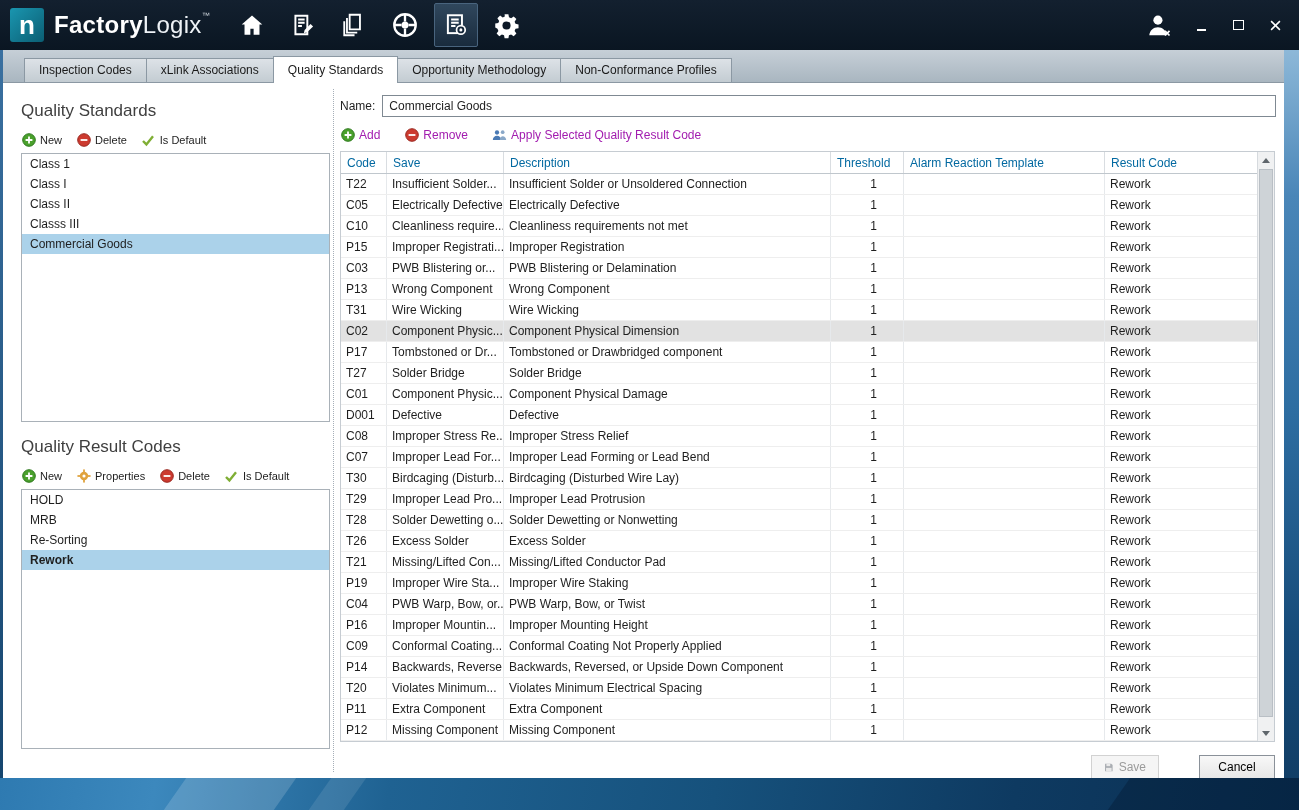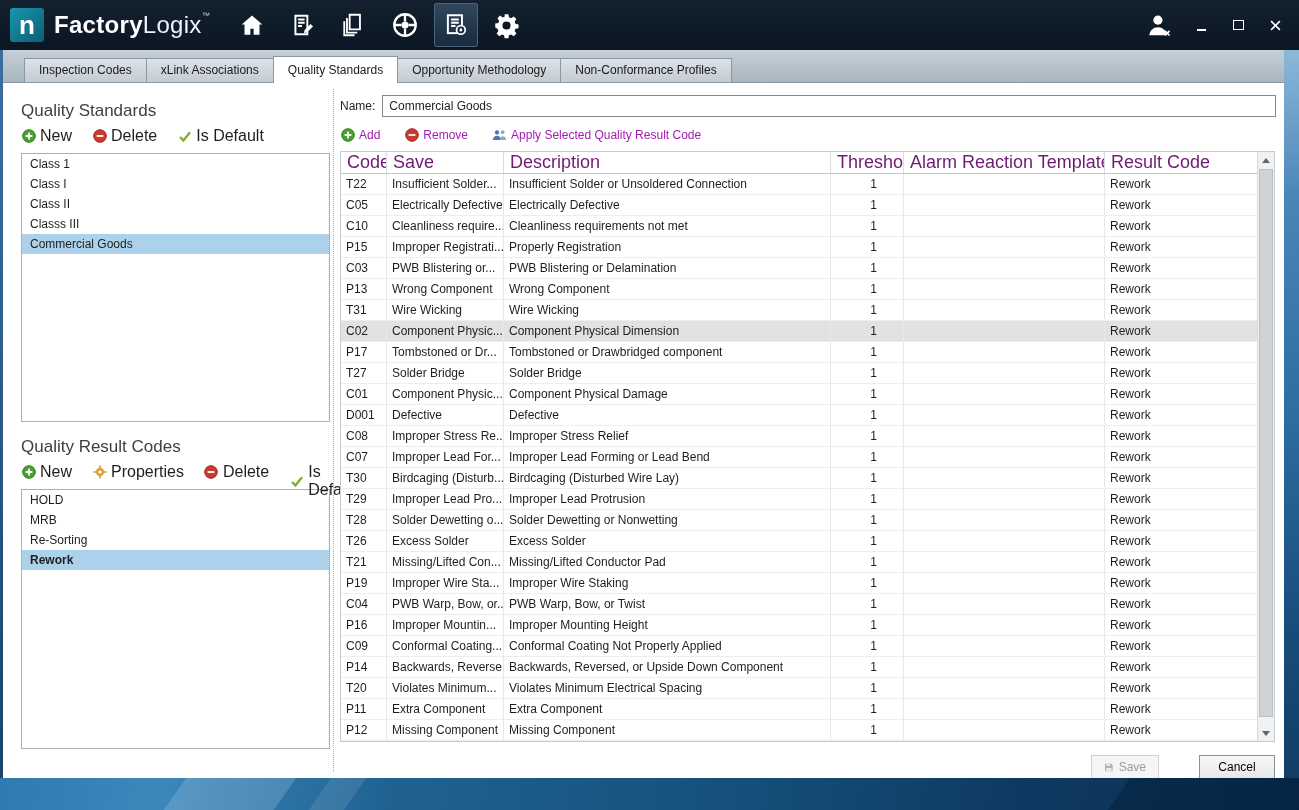--- a/index.html
+++ b/index.html
@@ -30,41 +30,41 @@
   
   .frame-left { position:absolute; left:0; top:50px; width:3px; height:728px; background:linear-gradient(180deg,#3a70a0,#16466f); z-index:6; }
   .frame-right { position:absolute; right:0; top:50px; width:15px; height:728px; background:linear-gradient(180deg,#8db8d8 0%,#4a86b8 20%,#2d6da1 50%,#174c7a 80%,#113e66 100%); z-index:6; }
 
   
   .content { display:flex; height:695px; background:#fff; padding:0 15px 0 3px; box-sizing:border-box; }
 
   .left-panel { width:330px; padding:12px 3px 0 18px; box-sizing:border-box; }
   .panel-title { font-size:17px; font-weight:400; color:#3f3f3f; margin:6px 0; }
   .panel-title.t2 { margin-top:15px; }
-  .mini-toolbar { display:flex; align-items:flex-start; gap:20px; height:20px; margin-bottom:6px; font-size:16px; color:#1e1e1e; }
+  .mini-toolbar { display:flex; align-items:flex-end; gap:14px; height:20px; margin-bottom:6px; font-size:11px; color:#1e1e1e; }
   .tool-item { display:flex; align-items:center; gap:4px; cursor:default; }
   .ic { width:15px; height:15px; display:inline-flex; align-items:center; justify-content:center; flex:none; }
   .listbox { border:1px solid #a9b1b8; background:#fff; overflow:hidden; }
   .lb1 { height:267px; }
   .lb2 { height:258px; }
   .list-item { font-size:12px; line-height:20px; padding:0 8px; color:#1e1e1e; white-space:nowrap; }
   .list-item.selected { background:#abd2ea; }
   .list-item.selected.bold { font-weight:700; }
 
   .splitter { width:4px; margin:6px 0; border-left:1px dotted #a6afb8; }
 
   .main-panel { flex:1; padding:10px 8px 0 2px; box-sizing:border-box; }
   .name-row { display:flex; align-items:center; gap:7px; margin:2px 0 9px; }
   .name-label { font-size:12px; color:#1e1e1e; }
   .name-input { flex:1; height:22px; border:1px solid #7f8992; font-size:12px; padding:1px 6px; font-family:inherit; box-sizing:border-box; color:#1e1e1e; background:#fff; }
   .editor-toolbar { display:flex; align-items:center; gap:24px; height:18px; margin-bottom:7px; font-size:12px; color:#a21caf; }
 
   
   .table { position:relative; width:935px; border:1px solid #c6ccd2; box-sizing:border-box; background:#fff; }
-  .thead { display:flex; height:22px; border-bottom:1px solid #c0c7cd; color:#701a75; font-size:18px; box-sizing:border-box; }
+  .thead { display:flex; height:22px; border-bottom:1px solid #c0c7cd; color:#0369a1; font-size:12px; box-sizing:border-box; }
   .th { display:flex; align-items:center; padding:0 6px; border-right:1px solid #d9dde1; box-sizing:border-box; height:100%; white-space:nowrap; overflow:hidden; }
   .tbody { height:567px; overflow:hidden; }
   .tr { display:flex; height:21px; border-bottom:1px solid #eeeeee; font-size:12px; color:#1e1e1e; box-sizing:border-box; }
   .tr.selected { background:#e2e2e2; }
   .td { display:flex; align-items:center; padding:0 5px; border-right:1px solid #e6e9ec; box-sizing:border-box; height:100%; white-space:nowrap; overflow:hidden; }
   .td.num { justify-content:flex-end; padding-right:26px; }
   .c0 { width:46px; } .c1 { width:117px; } .c2 { width:327px; } .c3 { width:73px; } .c4 { width:201px; } .c5 { width:152px; border-right:none; }
 
   .vscroll { position:absolute; top:0; right:0; bottom:0; width:17px; background:#f0f1f2; border-left:1px solid #d6dade; box-sizing:border-box; }
   .vs-btn { height:16px; display:flex; align-items:center; justify-content:center; }
@@ -342,21 +342,21 @@
               <div class="td c0">C10</div>
               <div class="td c1">Cleanliness require...</div>
               <div class="td c2">Cleanliness requirements not met</div>
               <div class="td c3 num">1</div>
               <div class="td c4"></div>
               <div class="td c5">Rework</div>
             </div>
             <div class="tr">
               <div class="td c0">P15</div>
               <div class="td c1">Improper Registrati...</div>
-              <div class="td c2">Properly Registration</div>
+              <div class="td c2">Improper Registration</div>
               <div class="td c3 num">1</div>
               <div class="td c4"></div>
               <div class="td c5">Rework</div>
             </div>
             <div class="tr">
               <div class="td c0">C03</div>
               <div class="td c1">PWB Blistering or...</div>
               <div class="td c2">PWB Blistering or Delamination</div>
               <div class="td c3 num">1</div>
               <div class="td c4"></div>

